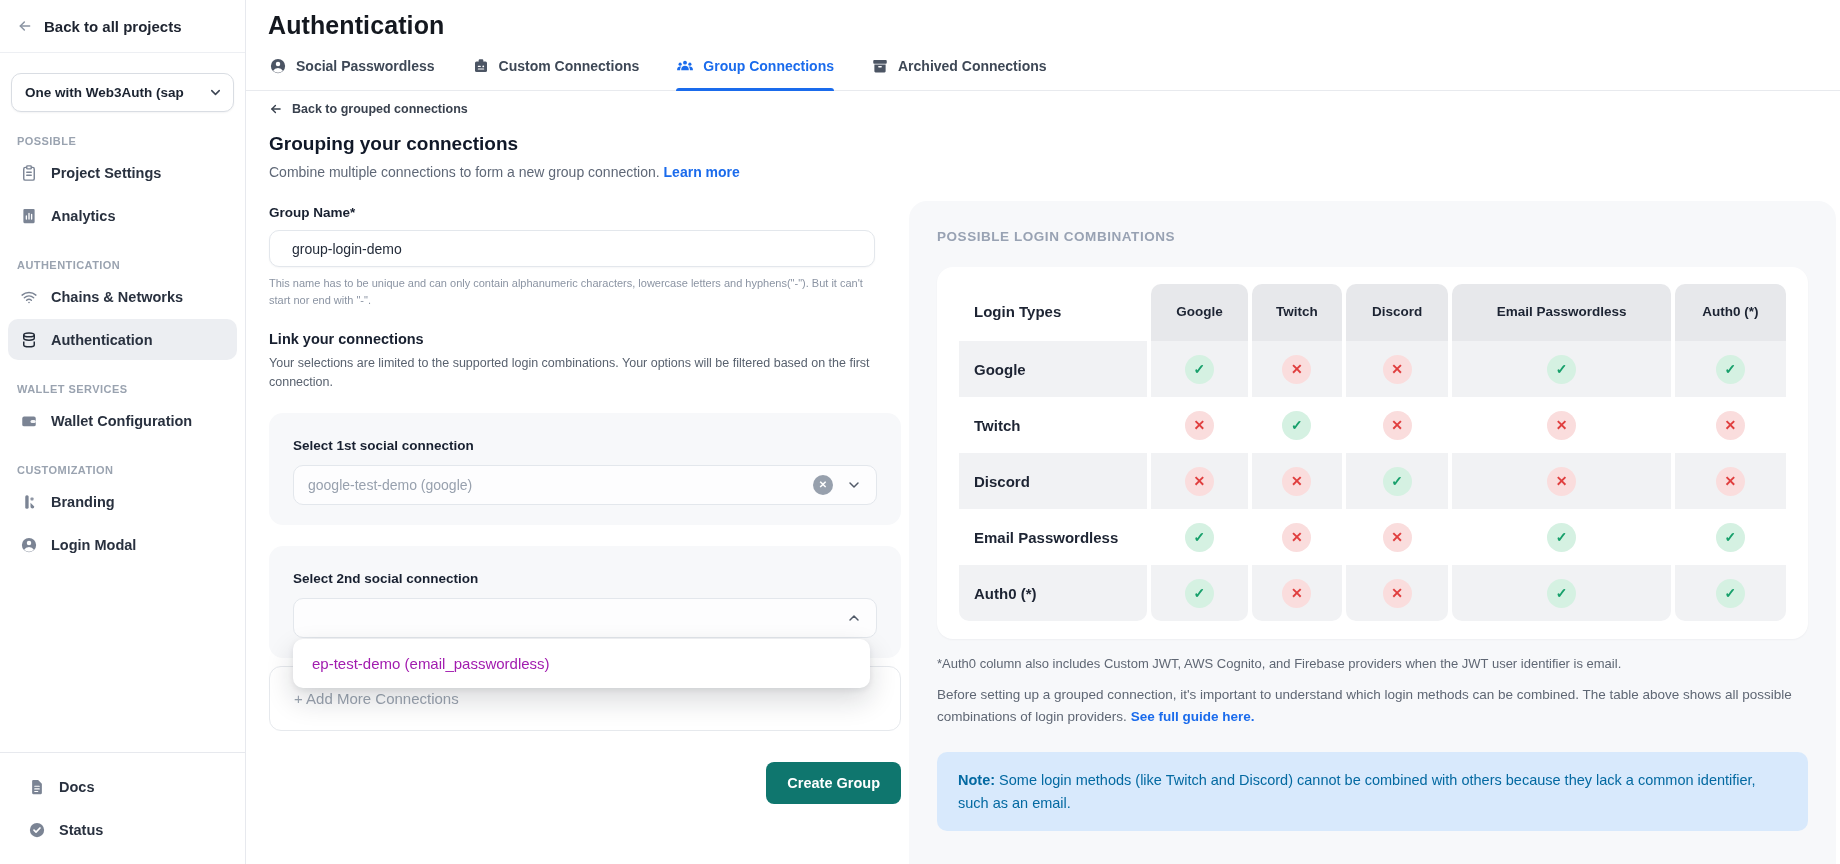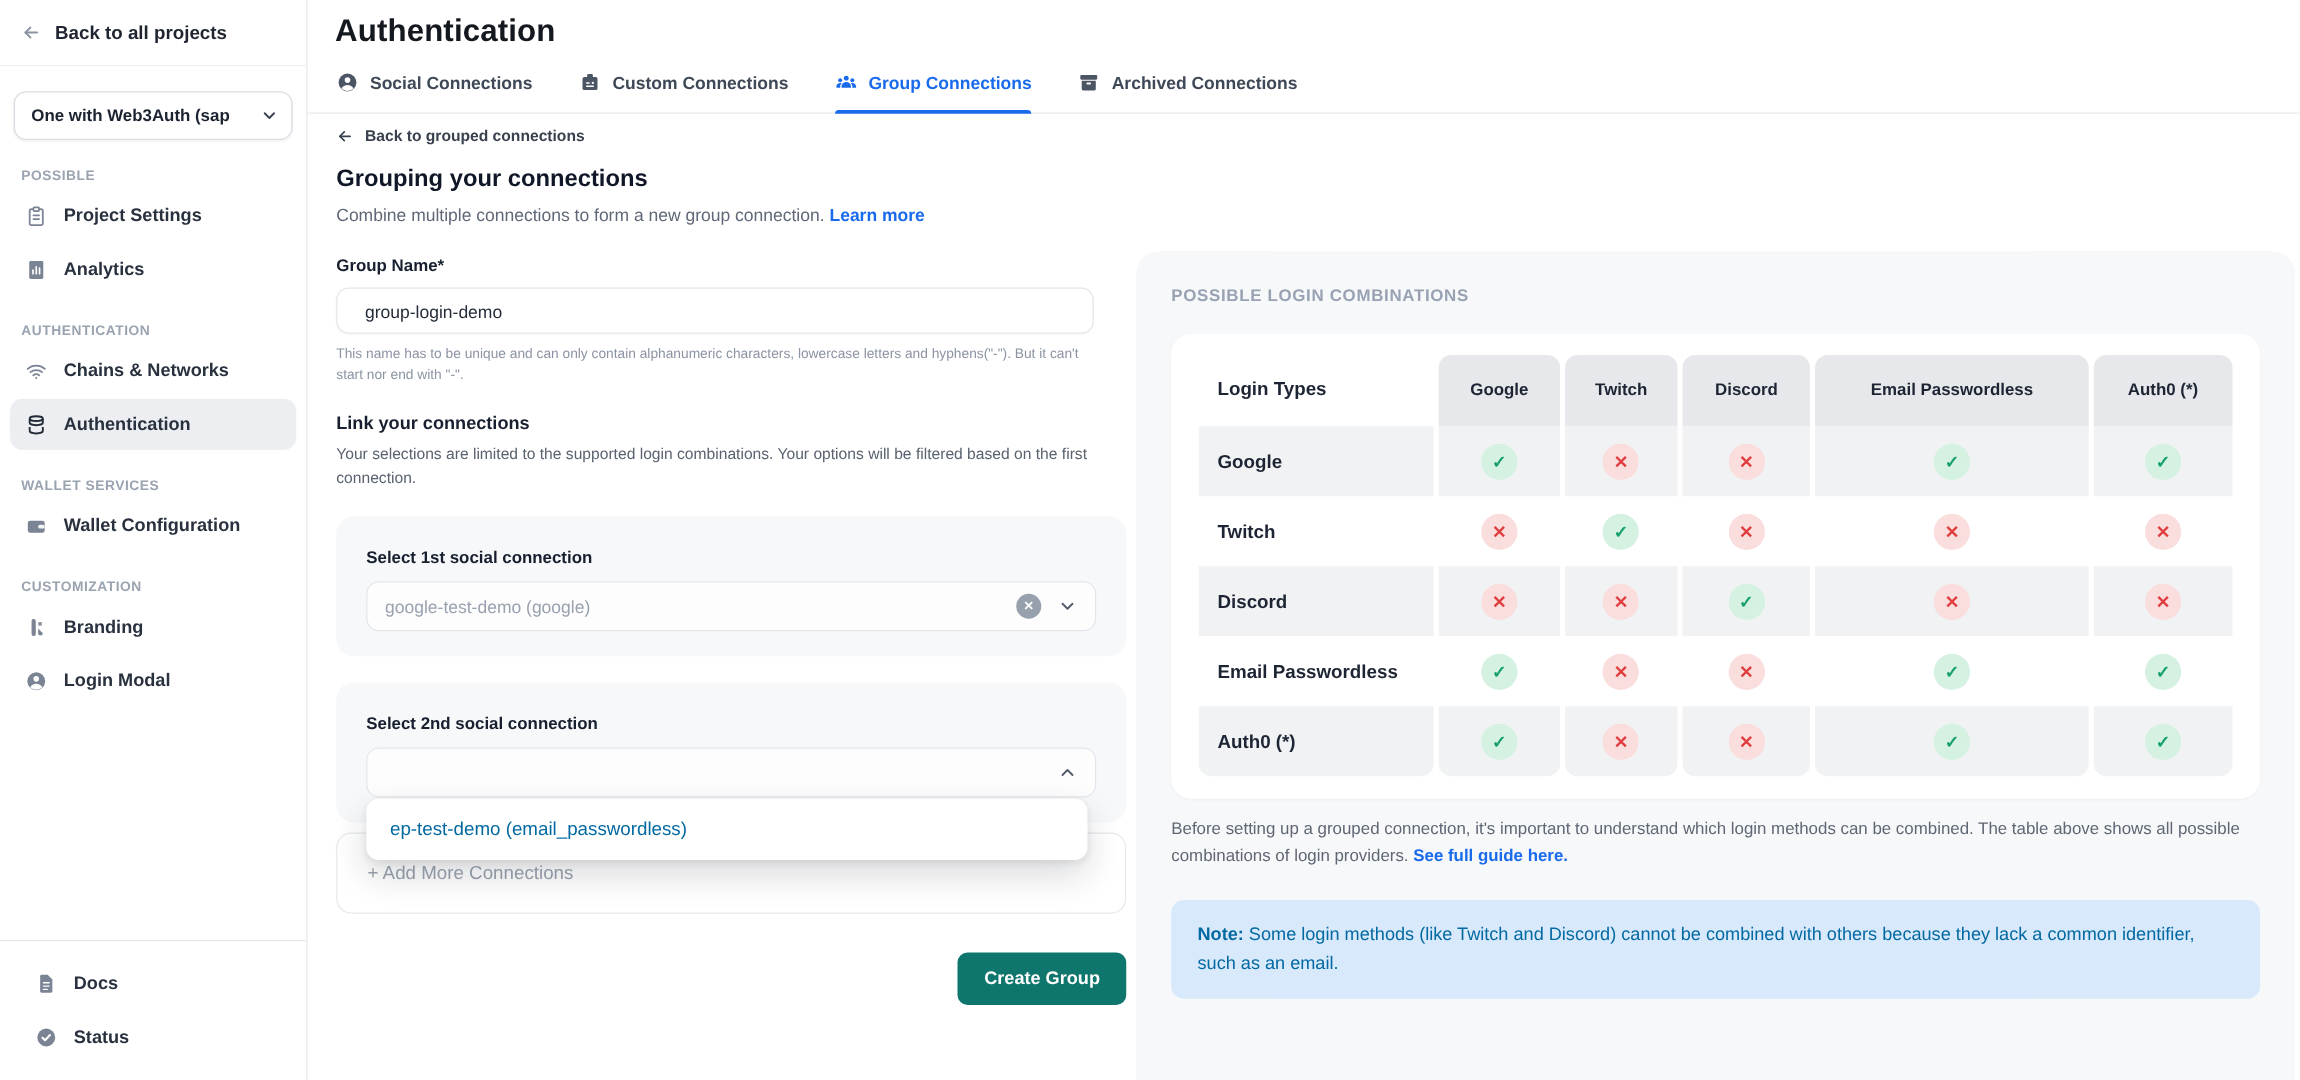--- a/index.html
+++ b/index.html
@@ -47,21 +47,21 @@
   .sel-card { margin-top:21px; width:632px; background:#f7f8fa; border-radius:14px; padding:25px 24px 20px; }
   .sel-label { font-size:13.5px; font-weight:700; color:#182030; }
   .sel-box { margin-top:12px; height:40px; background:#fdfdfe; border:1px solid #e3e7ec; border-radius:10px; display:flex; align-items:center; justify-content:space-between; padding:0 14px; cursor:pointer; }
   .sel-box .val { font-size:14px; color:#98a1ae; }
   .sel-icons { display:flex; align-items:center; gap:13px; }
   .clear-ic { width:20px; height:20px; border-radius:50%; background:#97a0ad; color:#fff; display:flex; align-items:center; justify-content:center; font-size:10px; font-weight:700; }
   .chev-ic { color:#515a68; display:flex; }
 
   .dd-anchor { position:relative; height:0; }
   .dropdown { position:absolute; top:-19px; left:24px; width:577px; background:#fff; border-radius:10px; box-shadow:0 12px 28px rgba(16,24,40,.16), 0 2px 6px rgba(16,24,40,.08); padding:16px 19px; z-index:6; }
-  .dd-option { font-size:15px; color:#0369a1; cursor:pointer; }
+  .dd-option { font-size:15px; color:#a21caf; cursor:pointer; }
 
   .add-more { margin-top:8px; width:632px; height:65px; border:1px solid #e6e9ed; border-radius:12px; background:#fff; display:flex; align-items:center; padding:0 24px; font-size:15px; color:#9aa3af; cursor:pointer; }
   .create-row { width:632px; display:flex; justify-content:flex-end; margin-top:31px; }
   .create-btn { background:#0f766e; border:none; color:#fff; font-family:inherit; font-size:14.5px; font-weight:600; height:42px; padding:0 21px; border-radius:8px; cursor:pointer; }
 
   
   .right-panel { flex:1; margin-left:8px; margin-right:4px; margin-top:110px; background:#f7f8fa; border-radius:18px 18px 0 0; padding:28px 28px 24px; min-width:0; }
   .panel-title { font-size:13.5px; font-weight:700; letter-spacing:.55px; color:#98a2b3; }
   .combo-card { margin-top:23px; background:#fff; border-radius:16px; padding:17px 18px 18px; box-shadow:0 1px 2px rgba(16,24,40,.04); }
   table.combo { width:100%; border-collapse:separate; border-spacing:4px 0; }
@@ -203,21 +203,21 @@
   <h1 class="page-title">Authentication</h1>
   <div class="tabs" id="tabs">
       <div class="tab">
         <span class="ic">
           <svg width="18" height="18" viewBox="0 0 24 24" fill="currentColor">
             <circle cx="12" cy="12" r="9.5"></circle>
             <circle cx="12" cy="9.4" r="3" fill="#fff"></circle>
             <path d="M5.5 18.4a7.5 7.5 0 0113 0 9.5 9.5 0 01-13 0z" fill="#fff"></path>
           </svg>
         </span>
-        <span>Social Connections</span>
+        <span>Social Passwordless</span>
       </div>
       <div class="tab">
         <span class="ic">
           <svg width="18" height="18" viewBox="0 0 24 24" fill="currentColor">
             <rect x="4" y="6" width="16" height="14" rx="2"></rect>
             <rect x="9" y="3" width="6" height="5" rx="1.2"></rect>
             <path d="M8.5 12.5h2.5M8.5 16h7" stroke="#fff" stroke-width="1.6" stroke-linecap="round"></path>
             <circle cx="15" cy="12.5" r="1.2" fill="#fff"></circle>
           </svg>
         </span>
@@ -373,20 +373,21 @@
                 <td class="first">Auth0 (*)</td>
                 <td><span class="mark check">✓</span></td>
                 <td><span class="mark x">✕</span></td>
                 <td><span class="mark x">✕</span></td>
                 <td><span class="mark check">✓</span></td>
                 <td><span class="mark check">✓</span></td>
               </tr>
             </tbody>
         </table>
       </div>
+      <div class="footnote">*Auth0 column also includes Custom JWT, AWS Cognito, and Firebase providers when the JWT user identifier is email.</div>
       <div class="panel-desc">
         <span>Before setting up a grouped connection, it's important to understand which login methods can be combined. The table above shows all possible combinations of login providers.</span>
         <span class="link-blue">See full guide here.</span>
       </div>
       <div class="note-box">
         <b>Note:</b>
         <span>Some login methods (like Twitch and Discord) cannot be combined with others because they lack a common identifier, such as an email.</span>
       </div>
     </div>
   </div>

